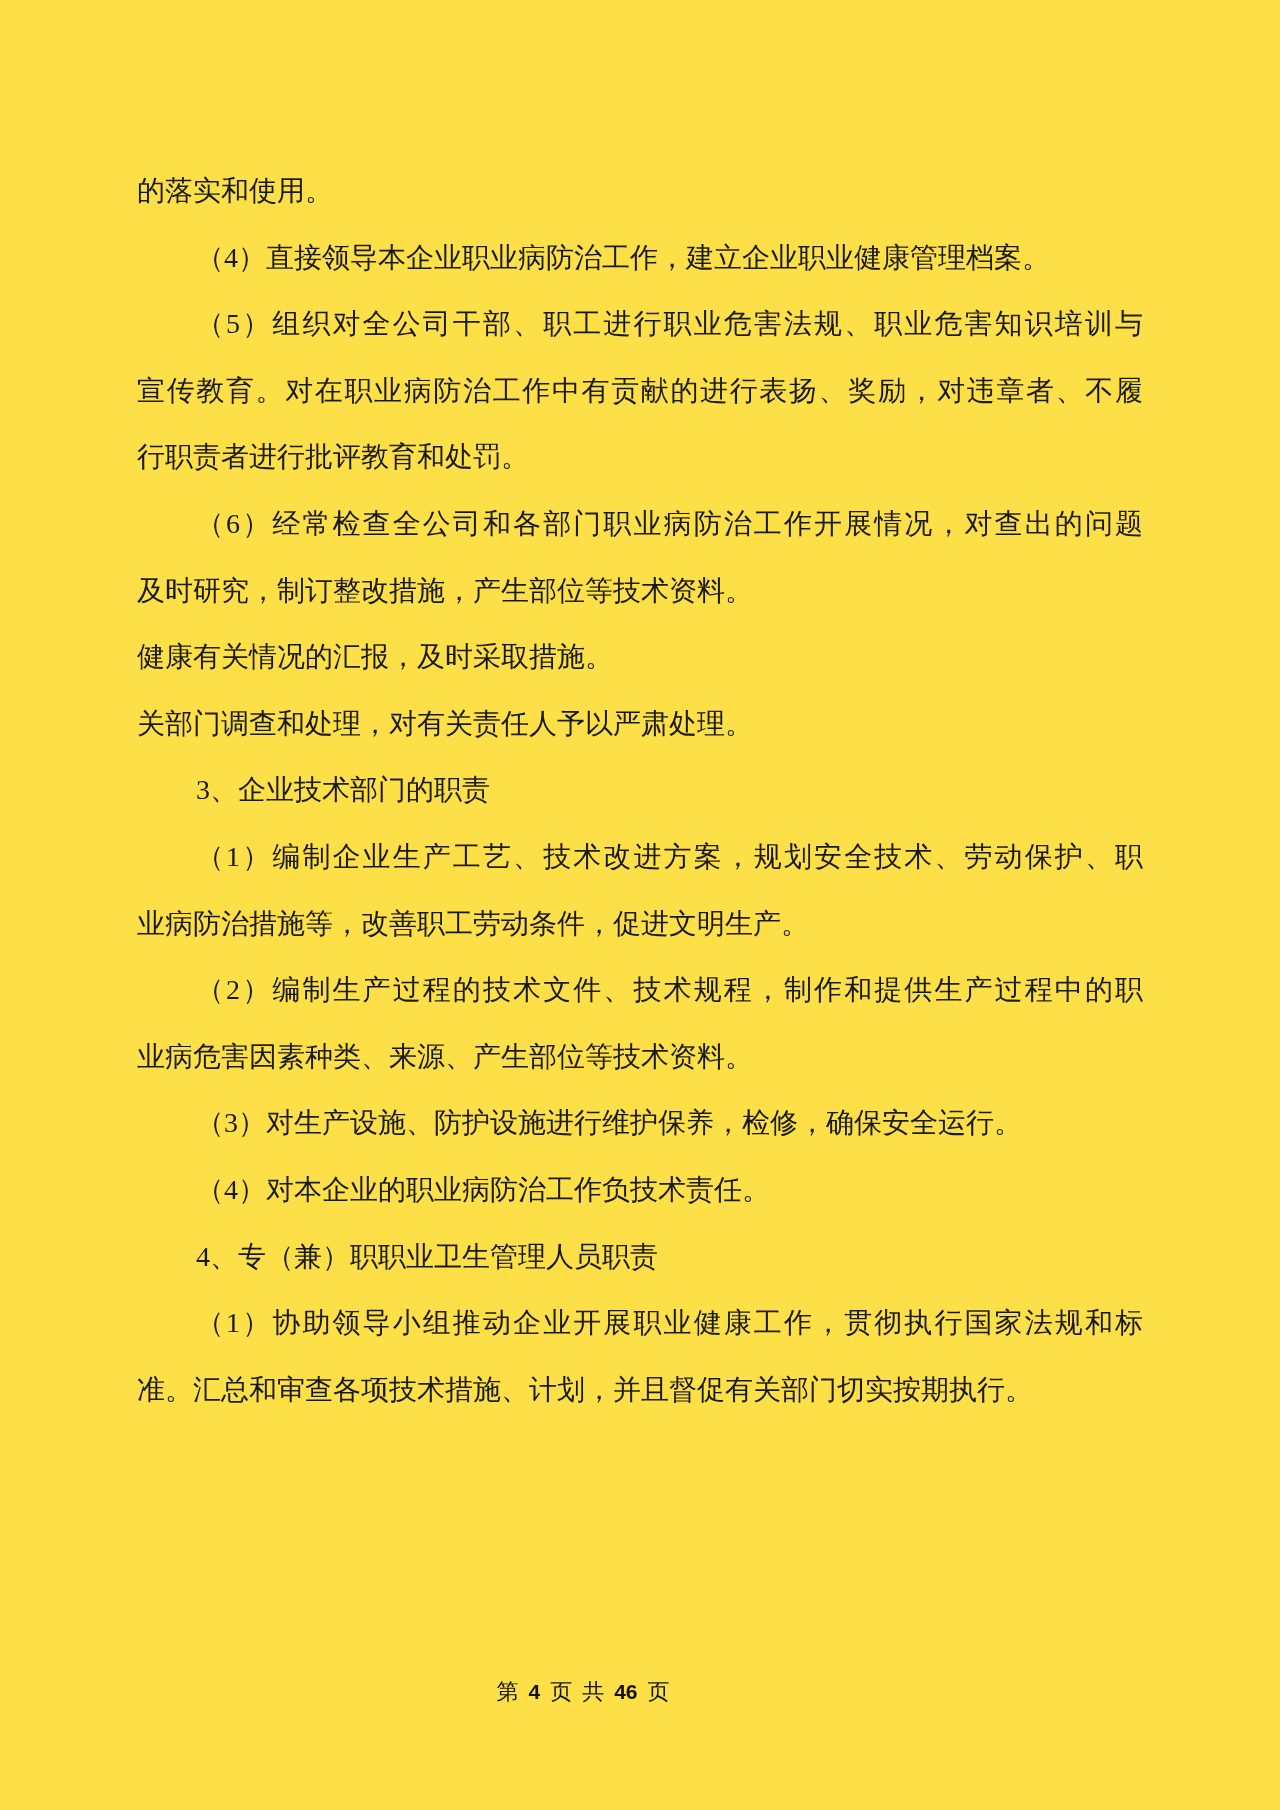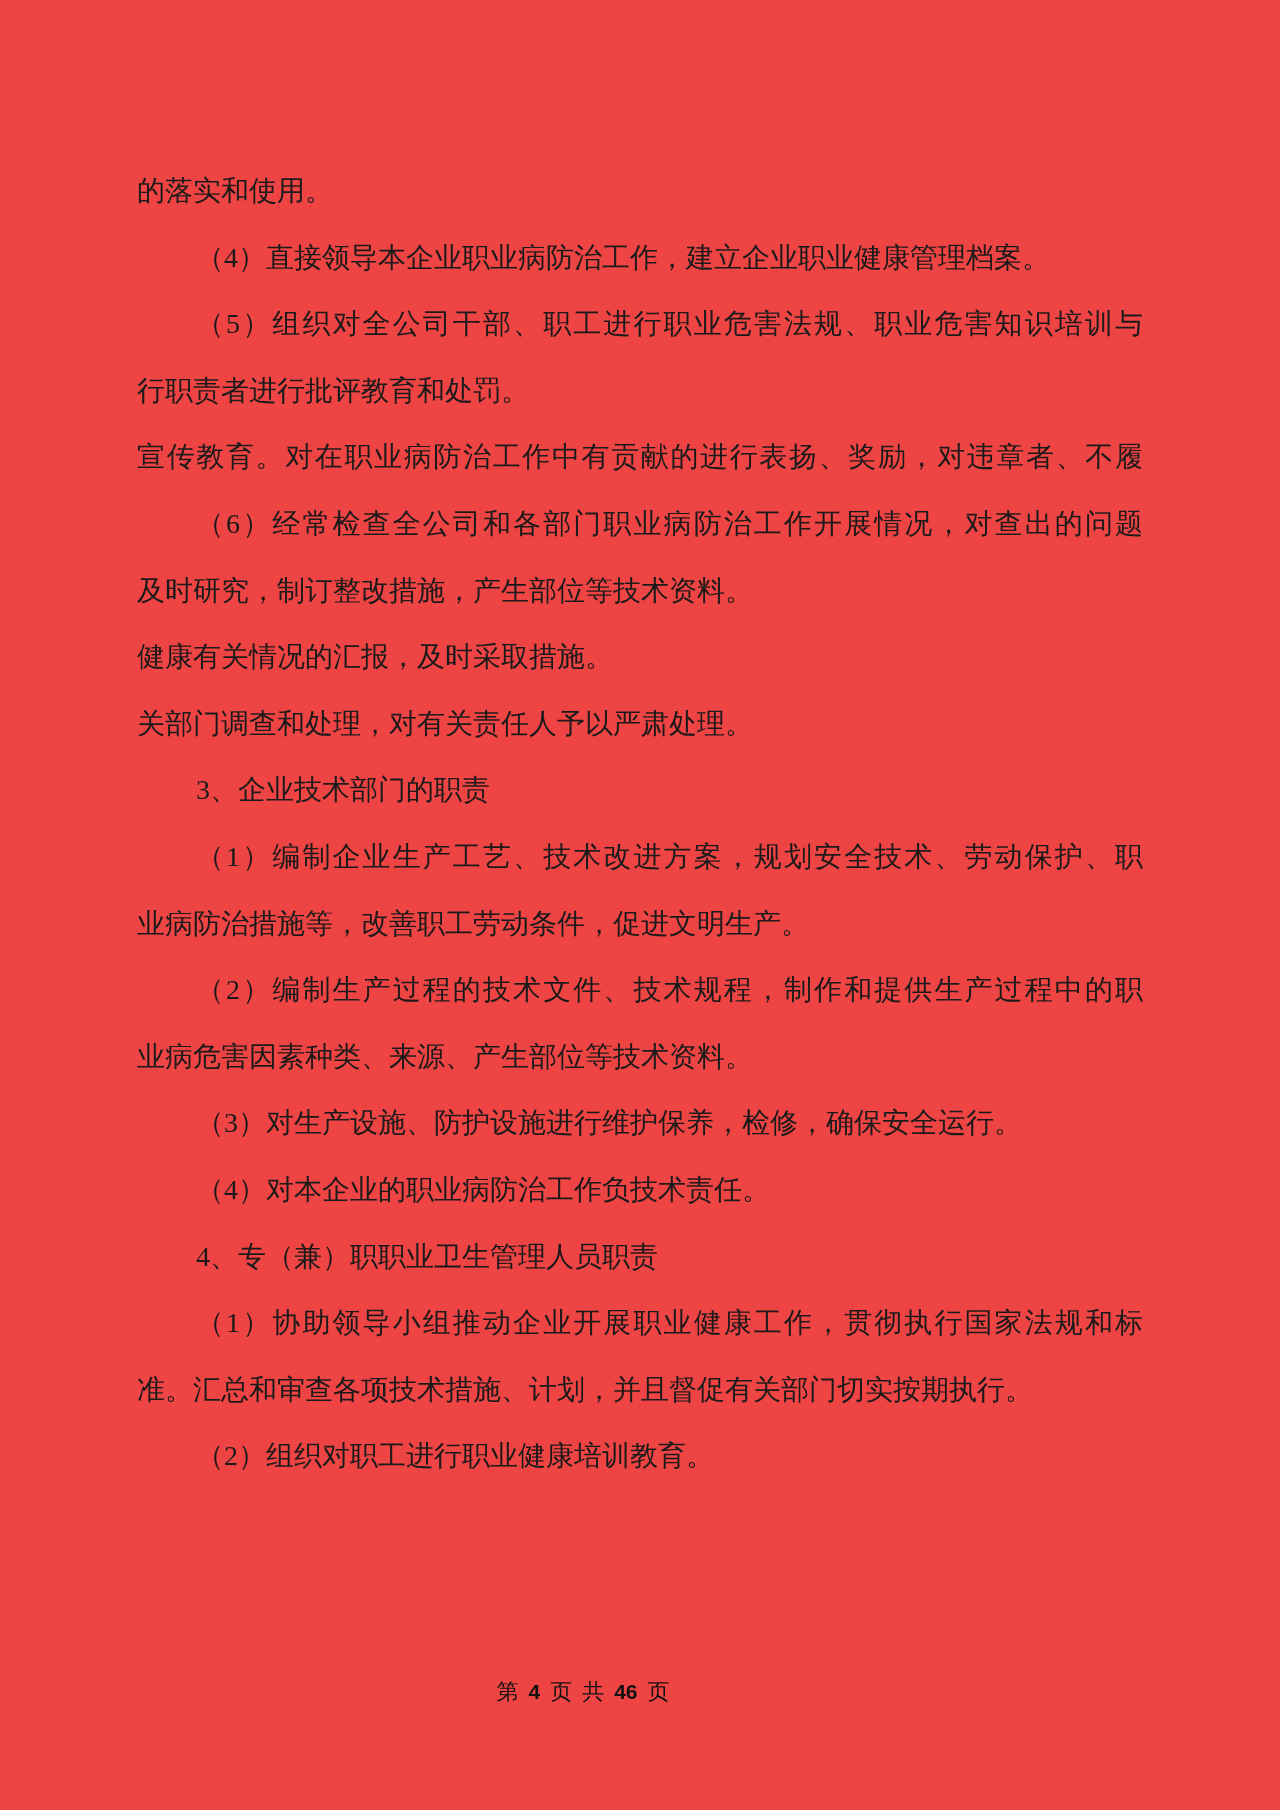--- a/index.html
+++ b/index.html
@@ -11,21 +11,21 @@
     height: 1810px;
     background: #ffffff;
     position: relative;
     overflow: hidden;
     font-family: "Liberation Serif", "DejaVu Serif", serif;
     color: #1a1a1a;
   }
   .page {
     position: absolute;
     inset: 0;
-    background: #ef4444;
+    background: #fde047;
   }
   .body-text {
     position: absolute;
     left: 137px;
     top: 158px;
     width: 1006px;
     font-size: 28px;
     letter-spacing: 0;
   }
   .ln {
@@ -62,37 +62,36 @@
 </style>
 </head>
 <body>
 
 <div class="page">
 
   <div class="body-text">
     <div class="ln">的落实和使用。</div>
     <div class="ln ind">（4）直接领导本企业职业病防治工作，建立企业职业健康管理档案。</div>
     <div class="ln ind fill">（5）组织对全公司干部、职工进行职业危害法规、职业危害知识培训与</div>
+    <div class="ln fill">宣传教育。对在职业病防治工作中有贡献的进行表扬、奖励，对违章者、不履</div>
     <div class="ln">行职责者进行批评教育和处罚。</div>
-    <div class="ln fill">宣传教育。对在职业病防治工作中有贡献的进行表扬、奖励，对违章者、不履</div>
     <div class="ln ind fill">（6）经常检查全公司和各部门职业病防治工作开展情况，对查出的问题</div>
     <div class="ln">及时研究，制订整改措施，产生部位等技术资料。</div>
     <div class="ln">健康有关情况的汇报，及时采取措施。</div>
     <div class="ln">关部门调查和处理，对有关责任人予以严肃处理。</div>
     <div class="ln ind">3、企业技术部门的职责</div>
     <div class="ln ind fill">（1）编制企业生产工艺、技术改进方案，规划安全技术、劳动保护、职</div>
     <div class="ln">业病防治措施等，改善职工劳动条件，促进文明生产。</div>
     <div class="ln ind fill">（2）编制生产过程的技术文件、技术规程，制作和提供生产过程中的职</div>
     <div class="ln">业病危害因素种类、来源、产生部位等技术资料。</div>
     <div class="ln ind">（3）对生产设施、防护设施进行维护保养，检修，确保安全运行。</div>
     <div class="ln ind">（4）对本企业的职业病防治工作负技术责任。</div>
     <div class="ln ind">4、专（兼）职职业卫生管理人员职责</div>
     <div class="ln ind fill">（1）协助领导小组推动企业开展职业健康工作，贯彻执行国家法规和标</div>
     <div class="ln">准。汇总和审查各项技术措施、计划，并且督促有关部门切实按期执行。</div>
-    <div class="ln ind">（2）组织对职工进行职业健康培训教育。</div>
   </div>
 
   <div class="footer">
     <span>第</span>
     <span class="num">4</span>
     <span>页</span>
     <span>共</span>
     <span class="num">46</span>
     <span>页</span>
   </div>

